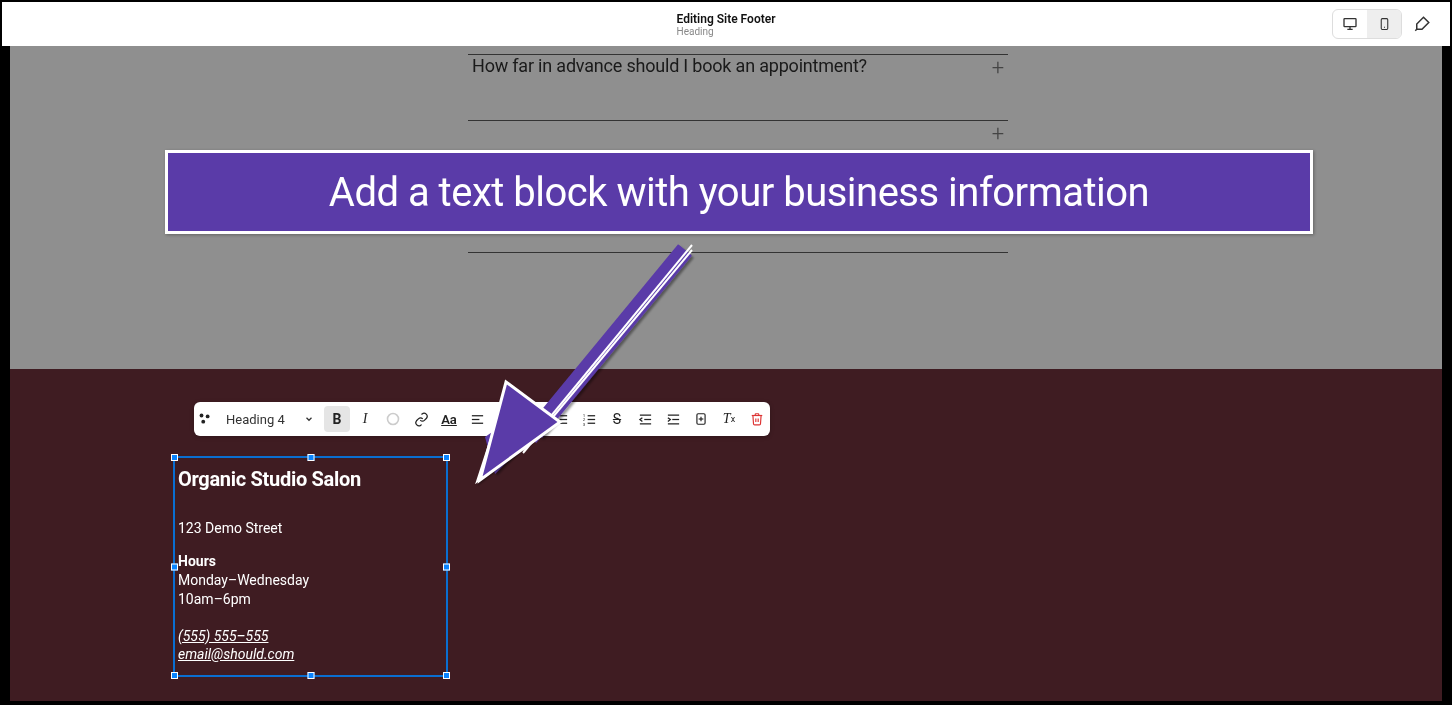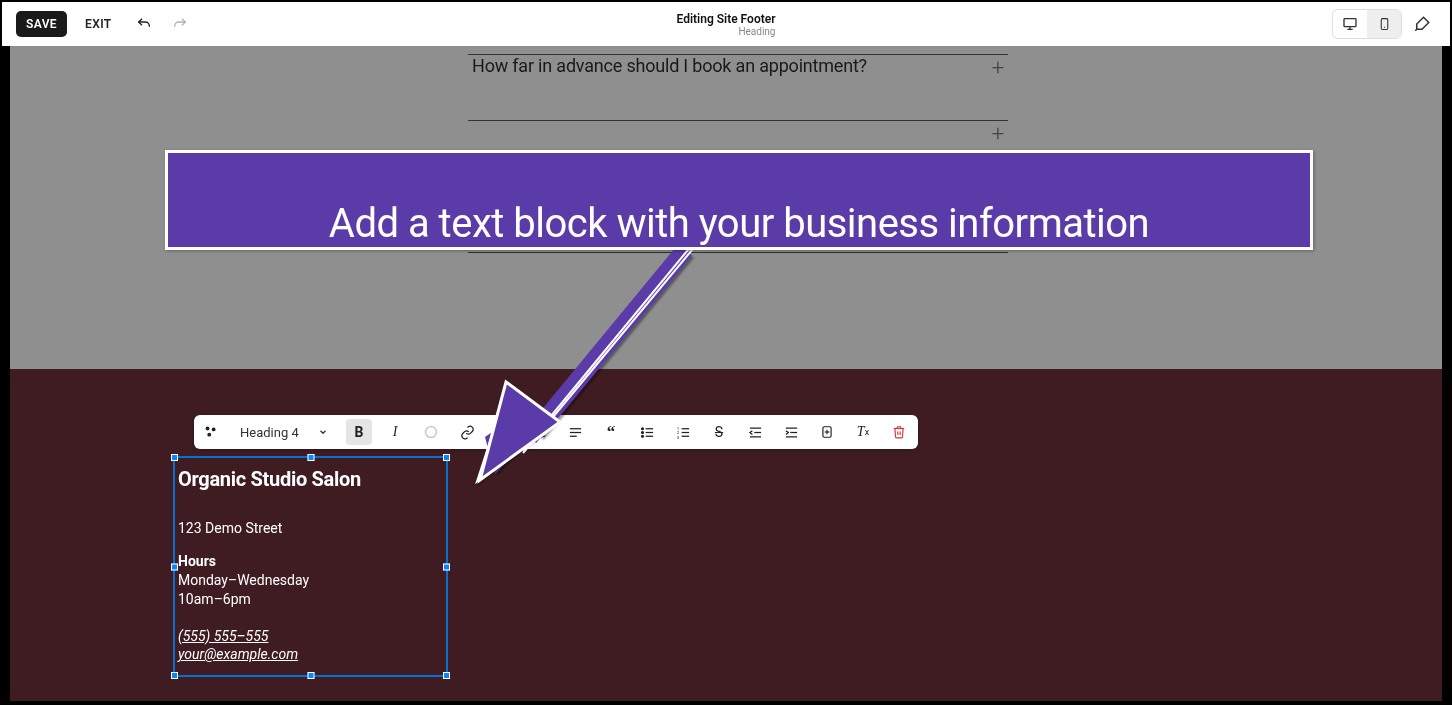--- a/index.html
+++ b/index.html
@@ -41,21 +41,21 @@
   .icon-btn {
     width: 28px; height: 28px;
     display: flex; align-items: center; justify-content: center;
     color: #222;
     cursor: pointer;
   }
   .icon-btn.disabled { opacity: 0.35; cursor: default; }
   .topbar-center {
     position: absolute; left: 50%; top: 50%;
     transform: translate(-50%,-50%);
-    text-align: right;
+    text-align: left;
   }
   .topbar-center .title { font-size: 12px; font-weight: 600; color: #111; }
   .topbar-center .sub { font-size: 10px; color: #888; }
   .topbar-right {
     margin-left: auto;
     display: flex; align-items: center; gap: 6px;
   }
   .device-toggle {
     display: flex;
     border: 1px solid #ddd;
@@ -108,49 +108,49 @@
   }
   .acc-item .plus {
     font-size: 22px; font-weight: 300; color: #444;
   }
   .acc-bottom-line { border-top: 1px solid #333; }
 
   
   .callout {
     position: absolute;
     left: 155px; top: 104px;
-    width: 1148px; height: 100px;
+    width: 1148px; height: 84px;
     background: #5a3ba8;
     border: 3px solid #fff;
-    display: flex; align-items: flex-end; justify-content: center;
+    display: flex; align-items: center; justify-content: center;
     box-shadow: 1px 1px 3px rgba(0,0,0,0.3);
     z-index: 50;
   }
   .callout-text {
     color: #fff; font-size: 40px; letter-spacing: -0.5px;
   }
 
   
   .arrow-svg {
     position: absolute;
     left: 450px; top: 196px;
     z-index: 49;
   }
 
   
   .rte-toolbar {
     position: absolute;
-    left: 184px; top: 369px;
+    left: 184px; top: 356px;
     height: 34px;
     background: #fff;
     border-radius: 6px;
     box-shadow: 0 1px 4px rgba(0,0,0,0.25);
     display: flex; align-items: center;
-    padding: 0 6px;
-    gap: 10px;
+    padding: 0 0;
+    gap: 2px;
     z-index: 30;
   }
   .rte-btn {
     min-width: 26px; height: 26px;
     display: flex; align-items: center; justify-content: center;
     border-radius: 4px;
     font-size: 14px;
     color: #222;
     cursor: pointer;
   }
@@ -209,36 +209,20 @@
   .block-content a { color: #fff; text-decoration: underline; }
   .block-content .links { margin-top: 18px; }
   .block-content .links div { line-height: 1.35; font-style: italic; }
 </style>
 </head>
 <body>
 
 <div class="outer">
 
   <div class="topbar">
-    <div class="topbar-left">
-      <div class="btn-save">SAVE</div>
-      <div class="btn-exit">EXIT</div>
-      <div class="icon-btn">
-        <svg width="16" height="16" viewBox="0 0 24 24" fill="none" stroke="currentColor" stroke-width="2">
-            <path d="M9 14L4 9l5-5"></path>
-            <path d="M4 9h10a6 6 0 0 1 6 6v1"></path>
-          </svg>
-      </div>
-      <div class="icon-btn disabled">
-        <svg width="16" height="16" viewBox="0 0 24 24" fill="none" stroke="currentColor" stroke-width="2">
-            <path d="M15 14l5-5-5-5"></path>
-            <path d="M20 9H10a6 6 0 0 0-6 6v1"></path>
-          </svg>
-      </div>
-    </div>
     <div class="topbar-center">
       <div class="title">Editing Site Footer</div>
       <div class="sub">Heading</div>
     </div>
     <div class="topbar-right">
       <div class="device-toggle">
         <div class="dev">
           <svg width="16" height="16" viewBox="0 0 24 24" fill="none" stroke="#333" stroke-width="2">
               <rect x="3" y="4" width="18" height="12" rx="1"></rect>
               <line x1="8" y1="20" x2="16" y2="20"></line>
@@ -428,20 +412,20 @@
         <div class="handle h-mb"></div>
 
         <div class="block-content">
           <div class="btitle">Organic Studio Salon</div>
           <div>123 Demo Street</div>
           <div class="bhours-label">Hours</div>
           <div>Monday–Wednesday</div>
           <div>10am–6pm</div>
           <div class="links">
             <div><a href="#">(555) 555–555</a></div>
-            <div><a href="#">your@example.com</a></div>
+            <div><a href="#">email@should.com</a></div>
           </div>
         </div>
       </div>
 
     </div>
   </div>
 </div>
 
 </body></html>

